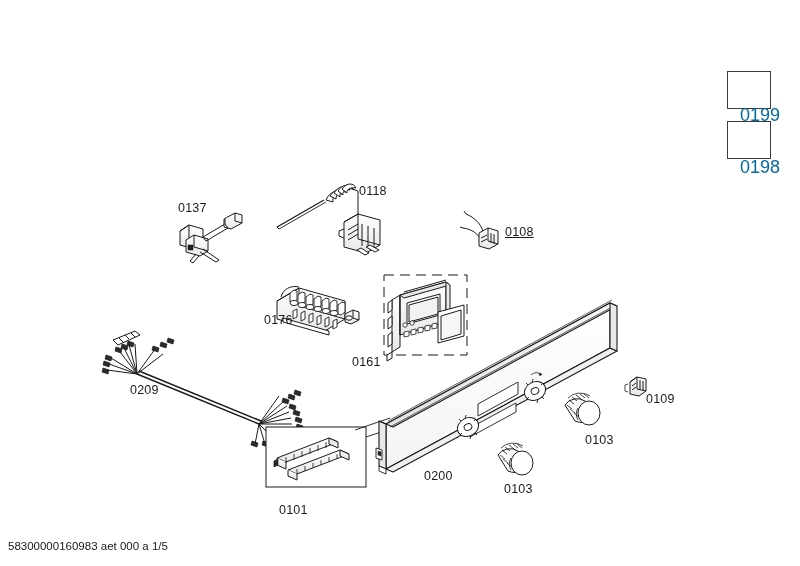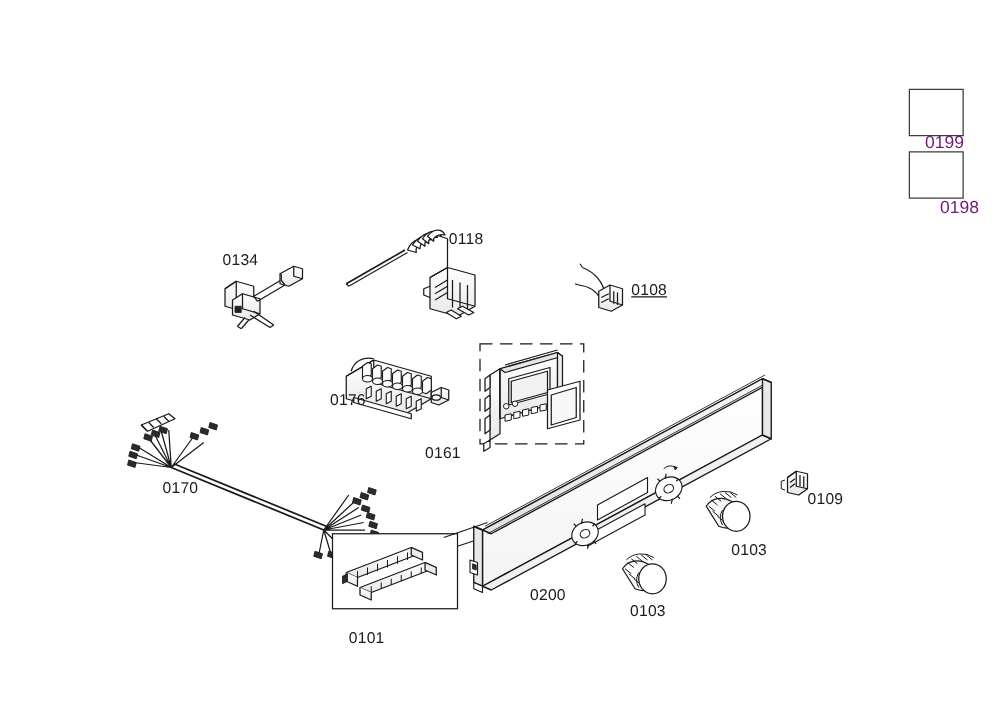--- a/index.html
+++ b/index.html
@@ -35,48 +35,48 @@
     font-size: 12.5px;
     letter-spacing: 0.2px;
     color: #1a1a1a;
     white-space: nowrap;
     line-height: 1;
     text-align: right;
   }
   .icon-label {
     position: absolute;
     font-family: "Liberation Sans", sans-serif;
-    font-size: 14px;
-    color: #701a75;
+    font-size: 18px;
+    color: #0369a1;
     white-space: nowrap;
     line-height: 1;
   }
   .icon-box {
     position: absolute;
     box-sizing: border-box;
     border: 1.2px solid #3c3c3c;
     background: #ffffff;
   }
   #footer-text {
     position: absolute;
     left: 8px;
     top: 541px;
     font-family: "Liberation Sans", sans-serif;
     font-size: 11.5px;
     color: #1a1a1a;
     white-space: nowrap;
     line-height: 1;
   }
   .lbl-0199 { left: 740px; top: 106px; }
-  .lbl-0198 { left: 740px; top: 158px; margin-left: 12px; }
+  .lbl-0198 { left: 740px; top: 158px; }
   .lbl-0119 { left: 178px; top: 202px; }
   .lbl-0118 { left: 359px; top: 185px; }
   .lbl-0108 { left: 505px; top: 226px; text-decoration: underline; }
   .lbl-0117 { left: 264px; top: 314px; }
-  .lbl-0161 { left: 340px; top: 356px; }
+  .lbl-0161 { left: 352px; top: 356px; }
   .lbl-0115 { left: 130px; top: 384px; }
   .lbl-0109 { left: 646px; top: 381px; margin-top: 12px; }
   .lbl-0103a { left: 585px; top: 434px; }
   .lbl-0103b { left: 504px; top: 483px; }
   .lbl-0110 { left: 424px; top: 470px; }
   .lbl-0101 { left: 279px; top: 504px; }
 </style>
 </head>
 <body>
 
@@ -418,26 +418,27 @@
     </g>
 
   </svg>
 
   <div class="icon-box" style="left:727px; top:71px; width:44px; height:38px;"></div>
   <div class="icon-box" style="left:727px; top:121px; width:44px; height:38px;"></div>
 
   <div class="icon-label lbl-0199">0199</div>
   <div class="icon-label lbl-0198">0198</div>
 
-  <div class="part-label lbl-0119">0134</div>
+  <div class="part-label lbl-0119">0137</div>
   <div class="part-label lbl-0118">0118</div>
   <div class="part-label lbl-0108">0108</div>
   <div class="part-label lbl-0117">0176</div>
   <div class="part-label lbl-0161">0161</div>
-  <div class="part-label lbl-0115">0170</div>
+  <div class="part-label lbl-0115">0209</div>
   <div class="part-label lbl-0109">0109</div>
   <div class="part-label lbl-0103a">0103</div>
   <div class="part-label lbl-0103b">0103</div>
   <div class="part-label lbl-0110">0200</div>
   <div class="part-label lbl-0101">0101</div>
 
+  <div id="footer-text">58300000160983 aet 000 a 1/5</div>
 
 </div>
 
 </body></html>

